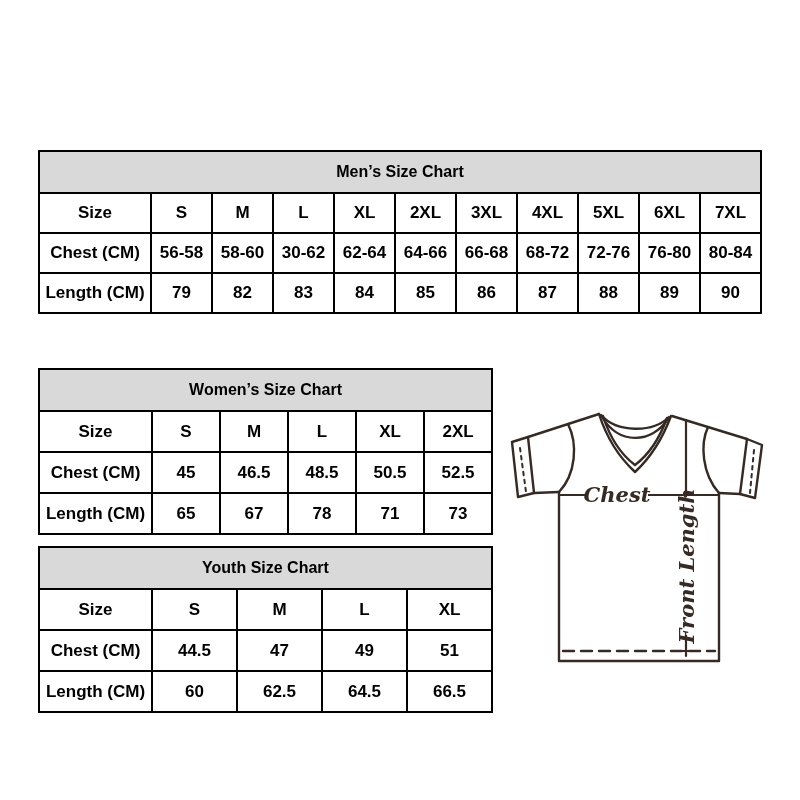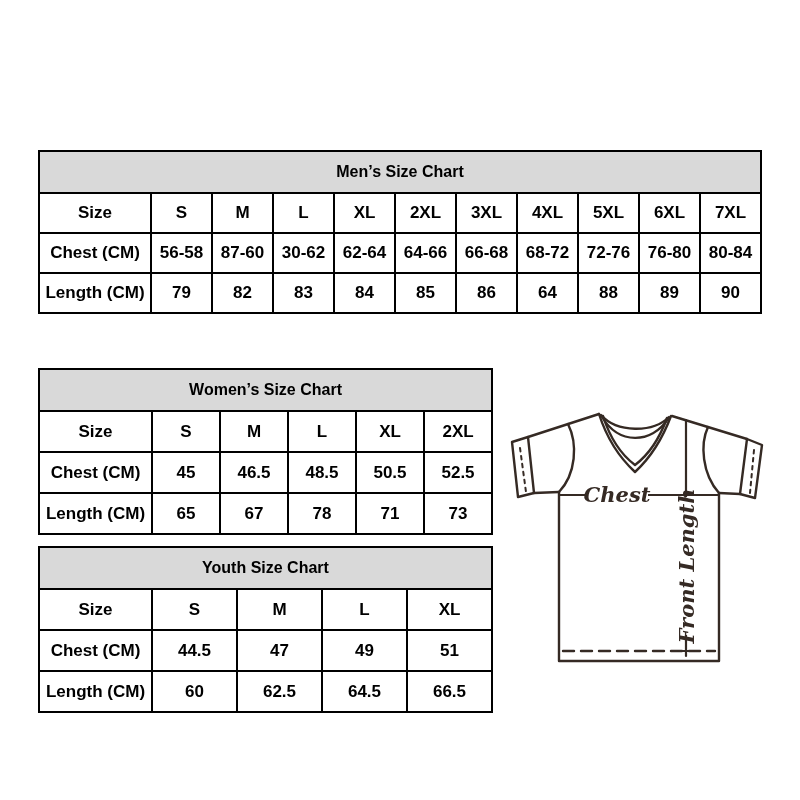--- a/index.html
+++ b/index.html
@@ -100,39 +100,39 @@
           <td>2XL</td>
           <td>3XL</td>
           <td>4XL</td>
           <td>5XL</td>
           <td>6XL</td>
           <td>7XL</td>
         </tr>
         <tr>
           <td>Chest (CM)</td>
           <td>56-58</td>
-          <td>87-60</td>
+          <td>58-60</td>
           <td>30-62</td>
           <td>62-64</td>
           <td>64-66</td>
           <td>66-68</td>
           <td>68-72</td>
           <td>72-76</td>
           <td>76-80</td>
           <td>80-84</td>
         </tr>
         <tr>
           <td>Length (CM)</td>
           <td>79</td>
           <td>82</td>
           <td>83</td>
           <td>84</td>
           <td>85</td>
           <td>86</td>
-          <td>64</td>
+          <td>87</td>
           <td>88</td>
           <td>89</td>
           <td>90</td>
         </tr>
       </tbody>
   </table>
 
   <table class="size-table" id="womens-table">
     <colgroup>
       <col style="width:113px">

